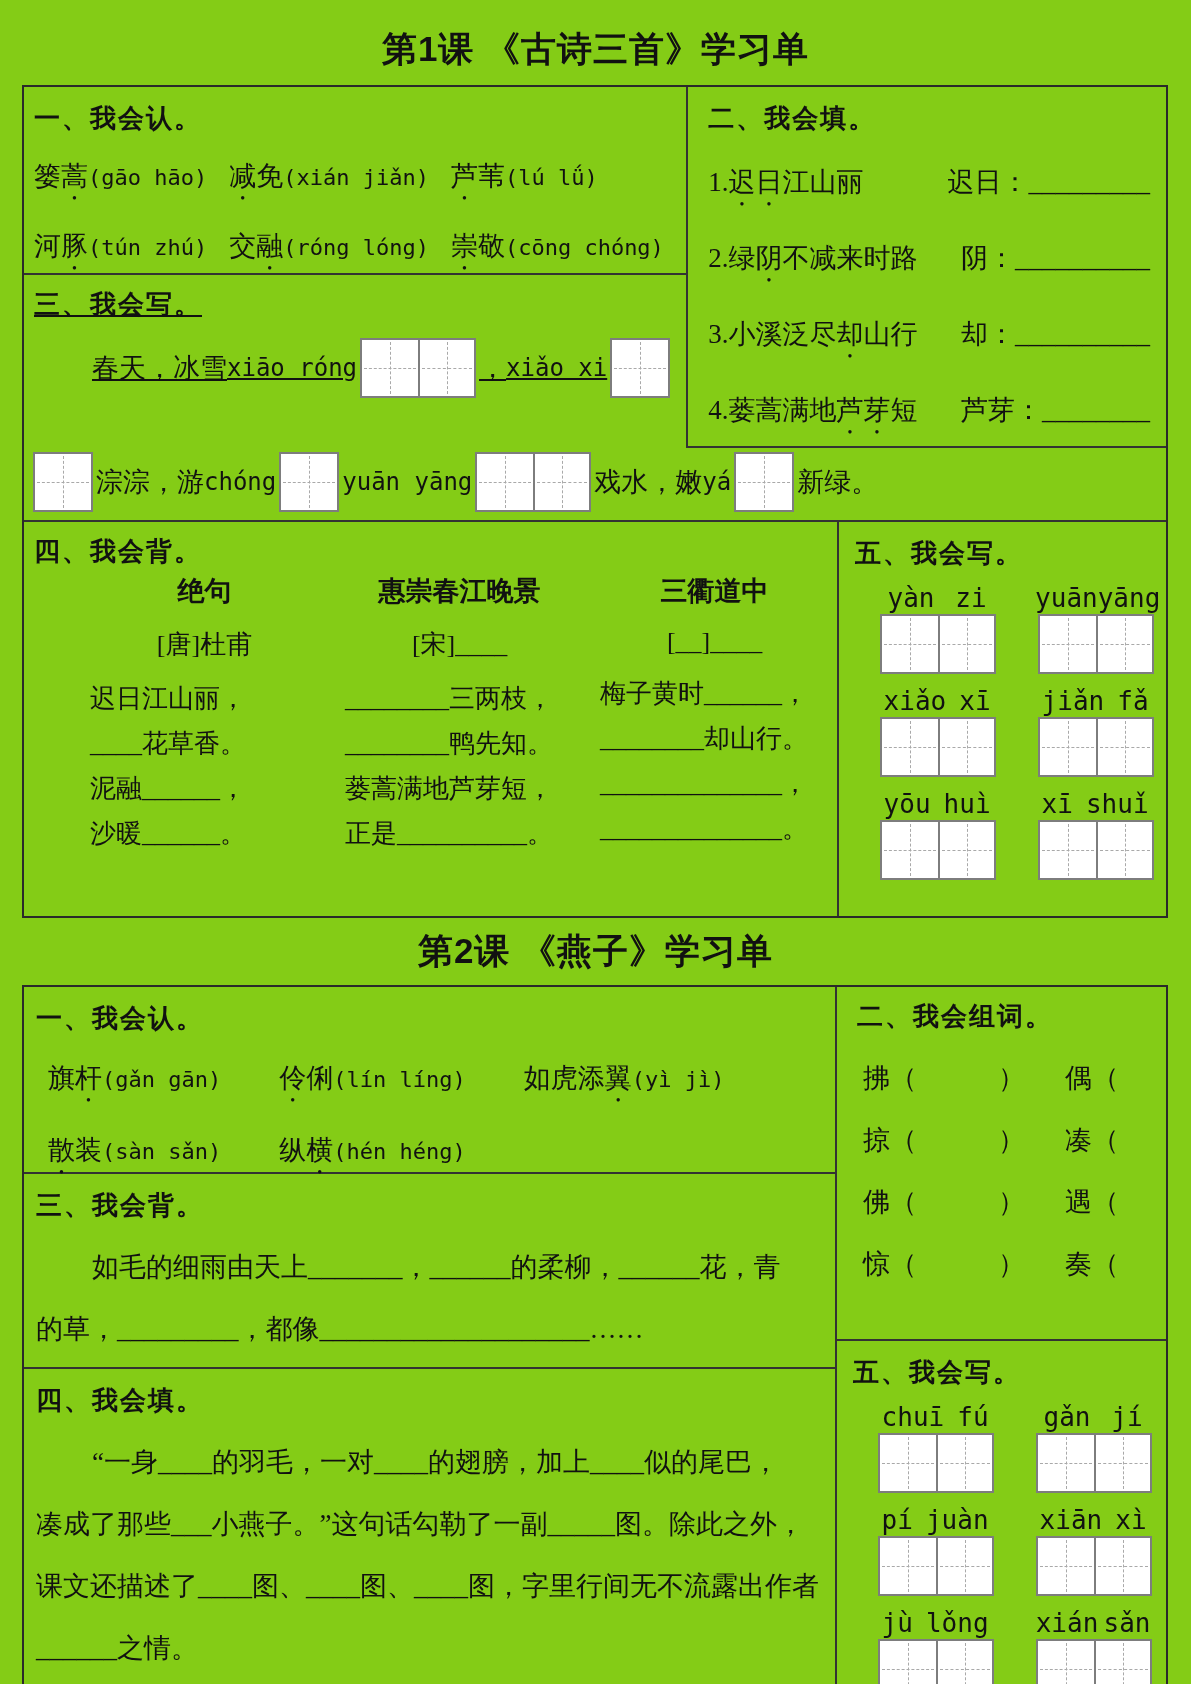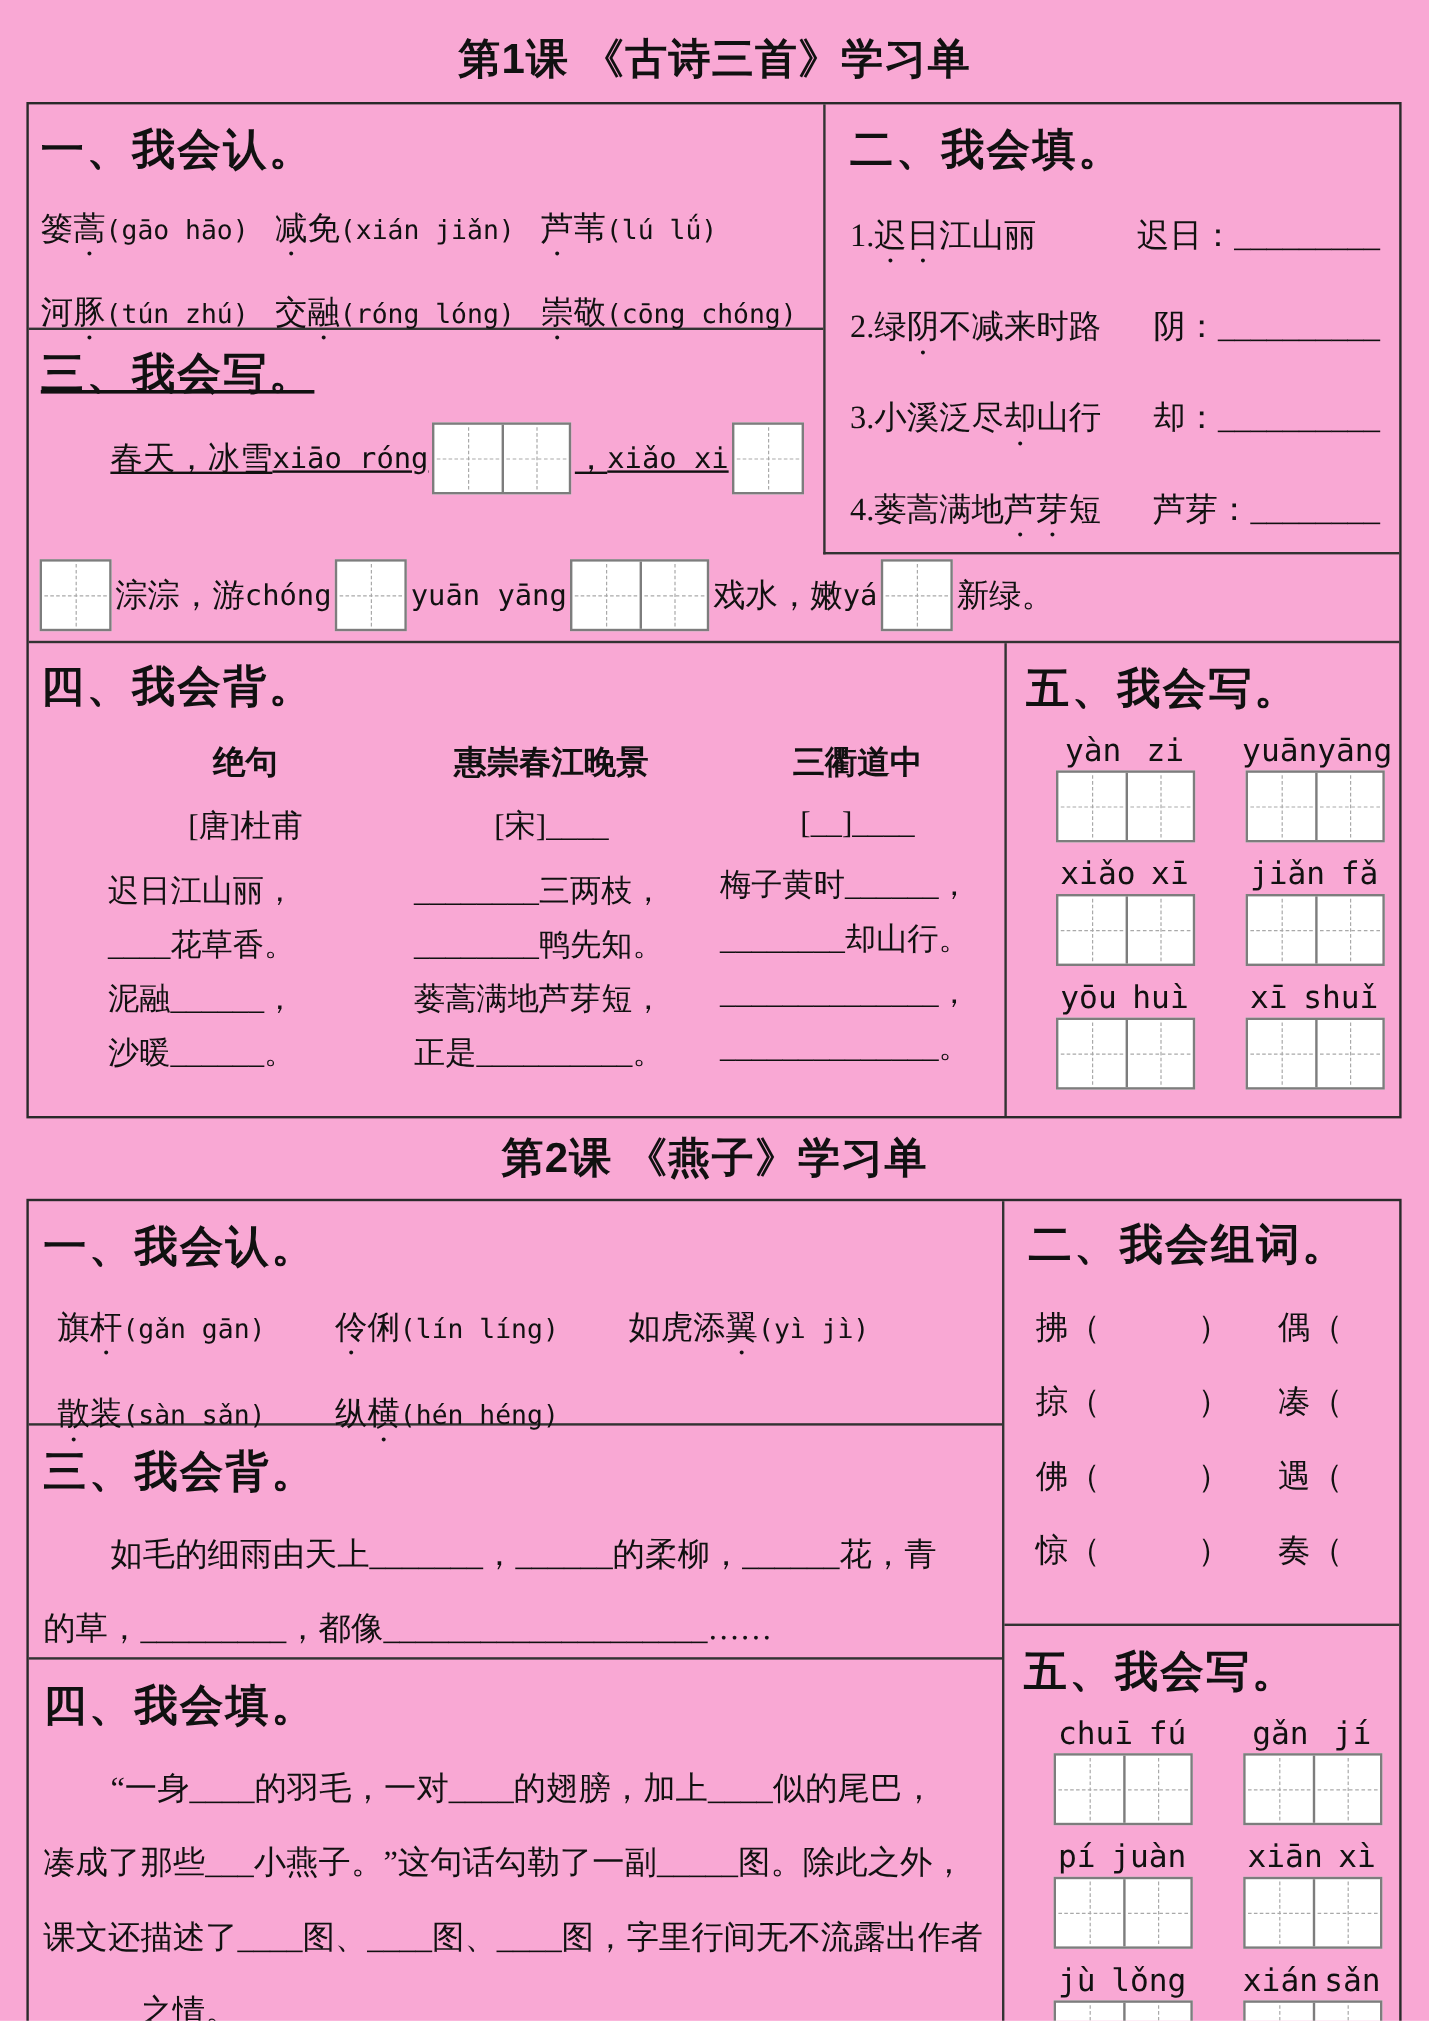--- a/index.html
+++ b/index.html
@@ -1,27 +1,27 @@
 <!DOCTYPE html>
 <html><head>
 <meta charset="utf-8">
 <style>
   * { box-sizing: border-box; margin: 0; padding: 0; }
   body { background: #ffffff; font-family: "Liberation Serif", "DejaVu Serif", serif; color: #111; }
-  .page { width: 1191px; height: 1684px; background: #f9a8d4; overflow: hidden; position: relative; }
+  .page { width: 1191px; height: 1684px; background: #84cc16; overflow: hidden; position: relative; }
 
   .sheet-title { font-family: "Liberation Sans", "DejaVu Sans", sans-serif; font-weight: bold;
     font-size: 35px; text-align: center; letter-spacing: 1px; }
   .sheet-title.first { padding-top: 26px; margin-bottom: 12px; }
   .sheet-title.second { margin: 10px 0 10px; }
 
   .tbl { margin-left: 22px; width: 1146px; border: 2.5px solid #2a2a2a; }
 
   .hd { font-family: "Liberation Sans", "DejaVu Sans", sans-serif; font-weight: bold;
-    font-size: 36px; letter-spacing: 2px; }
+    font-size: 26px; letter-spacing: 2px; }
   .cn { font-size: 27px; }
   .py { font-family: "DejaVu Sans Mono", monospace; font-size: 22px; }
 
   
   .dt { -webkit-text-emphasis: filled dot; text-emphasis: filled dot;
         -webkit-text-emphasis-position: under right; text-emphasis-position: under right; }
 
   
   .rowA { display: flex; align-items: stretch; min-height: 323px; }
   .colL { width: 58%; }
@@ -44,21 +44,21 @@
   .wline.ind { padding-left: 58px; }
 
   
   .tian { display: inline-flex; border: 2px solid #7d7d7d; vertical-align: middle; margin: 0 3px; background: #fff; }
   .tian .tc { width: 56px; height: 56px; position: relative; border-left: 2px solid #7d7d7d; }
   .tian .tc:first-child { border-left: none; }
   .tian .tc::before { content: ""; position: absolute; left: 50%; top: 2px; bottom: 2px; border-left: 1.5px dashed #a9a9a9; }
   .tian .tc::after  { content: ""; position: absolute; top: 50%; left: 2px; right: 2px; border-top: 1.5px dashed #a9a9a9; }
 
   
-  .poems { display: flex; padding-left: 56px; gap: 26px; margin-top: 20px; }
+  .poems { display: flex; padding-left: 56px; gap: 26px; margin-top: 4px; }
   .poem { width: 31%; }
   .ptitle { font-family: "Liberation Sans", "DejaVu Sans", sans-serif; font-weight: bold;
             font-size: 27px; text-align: center; margin-bottom: 18px; }
   .pauthor { font-size: 26px; text-align: center; margin-bottom: 14px; }
   .pline { font-size: 26px; line-height: 45px; white-space: nowrap; }
 
   
   .pairrow { display: flex; gap: 36px; padding-left: 22px; margin-top: 12px; }
   .pair {}
   .pylab { display: flex; width: 120px; justify-content: space-around; font-family: "DejaVu Sans Mono", monospace;

